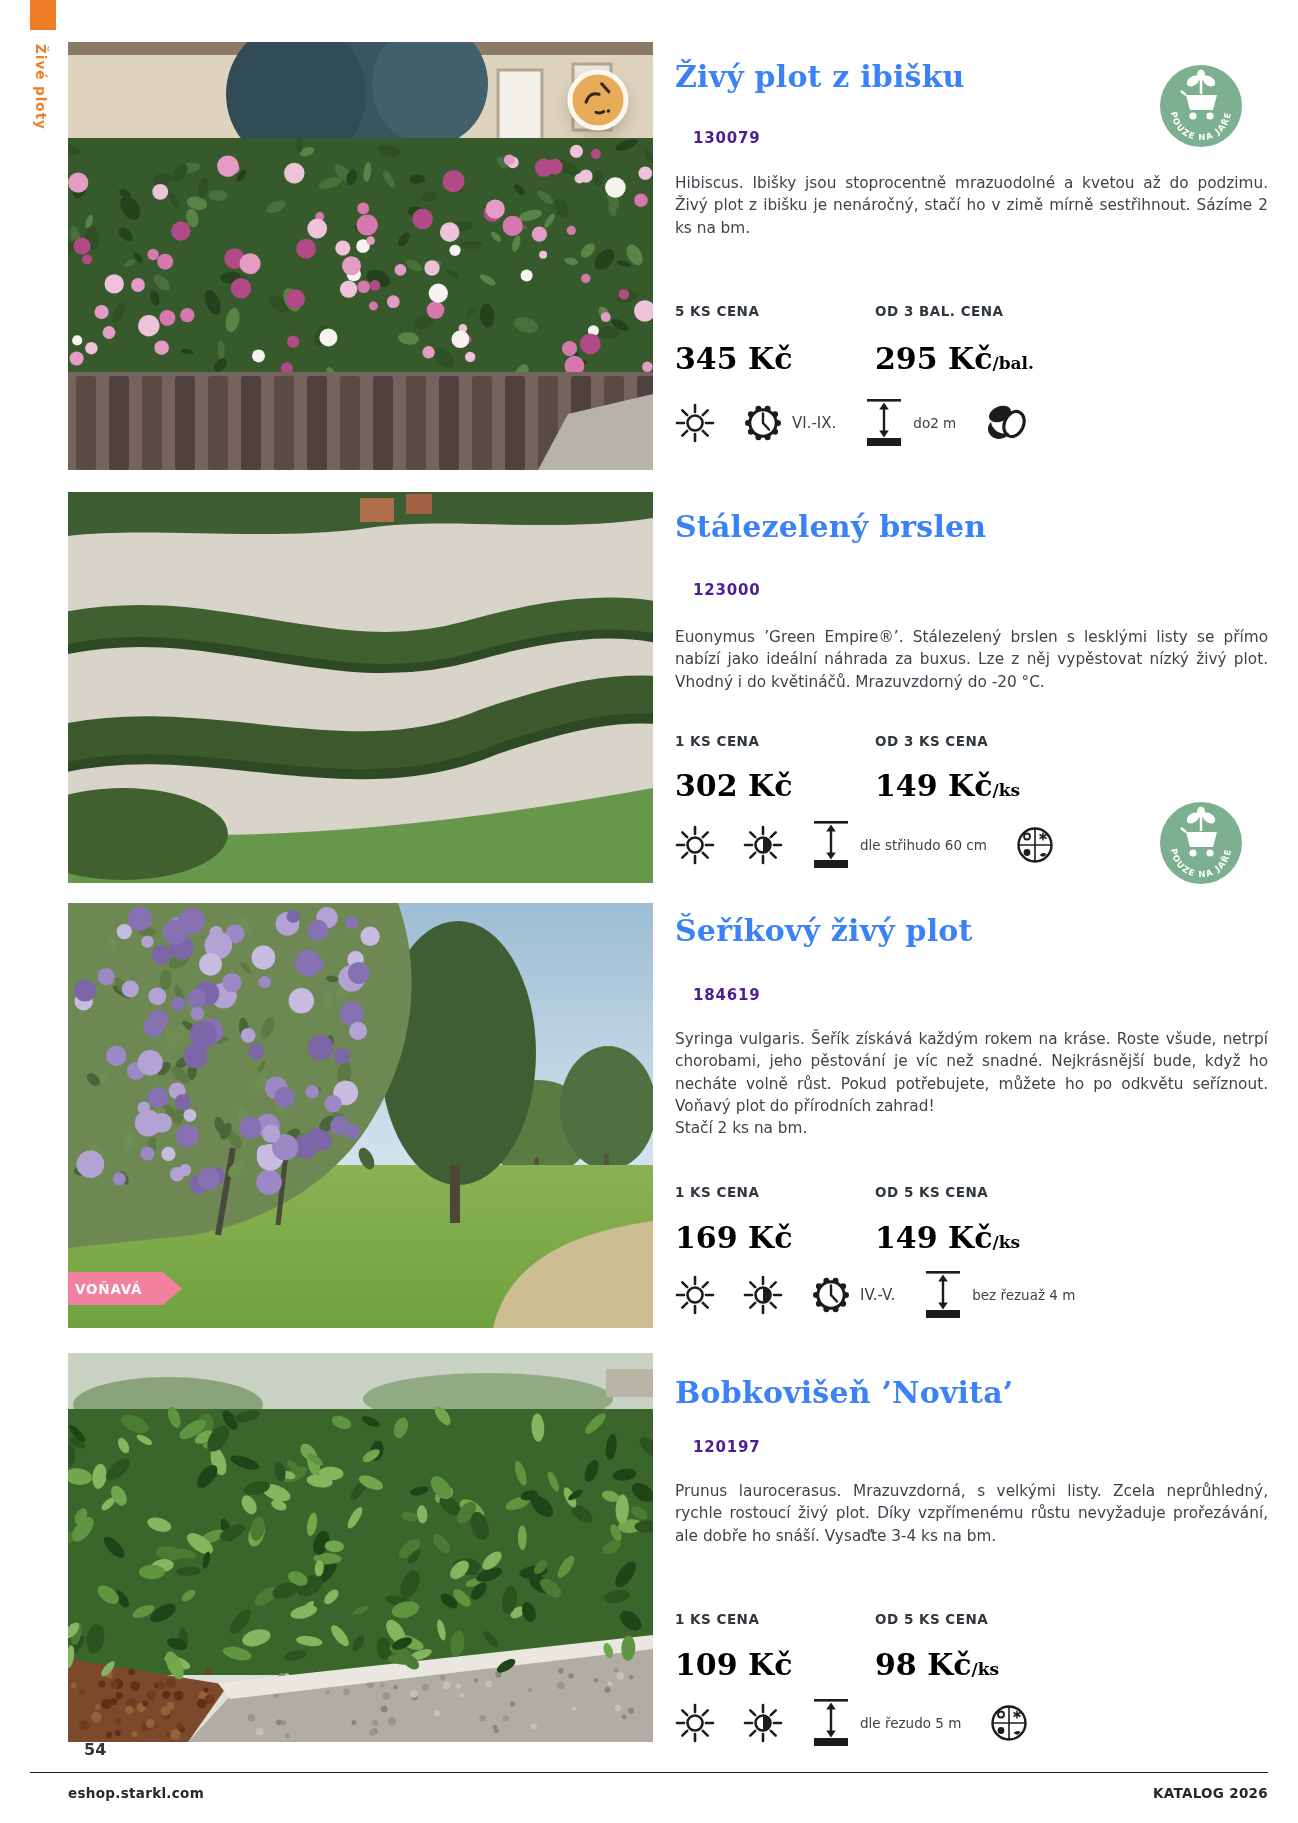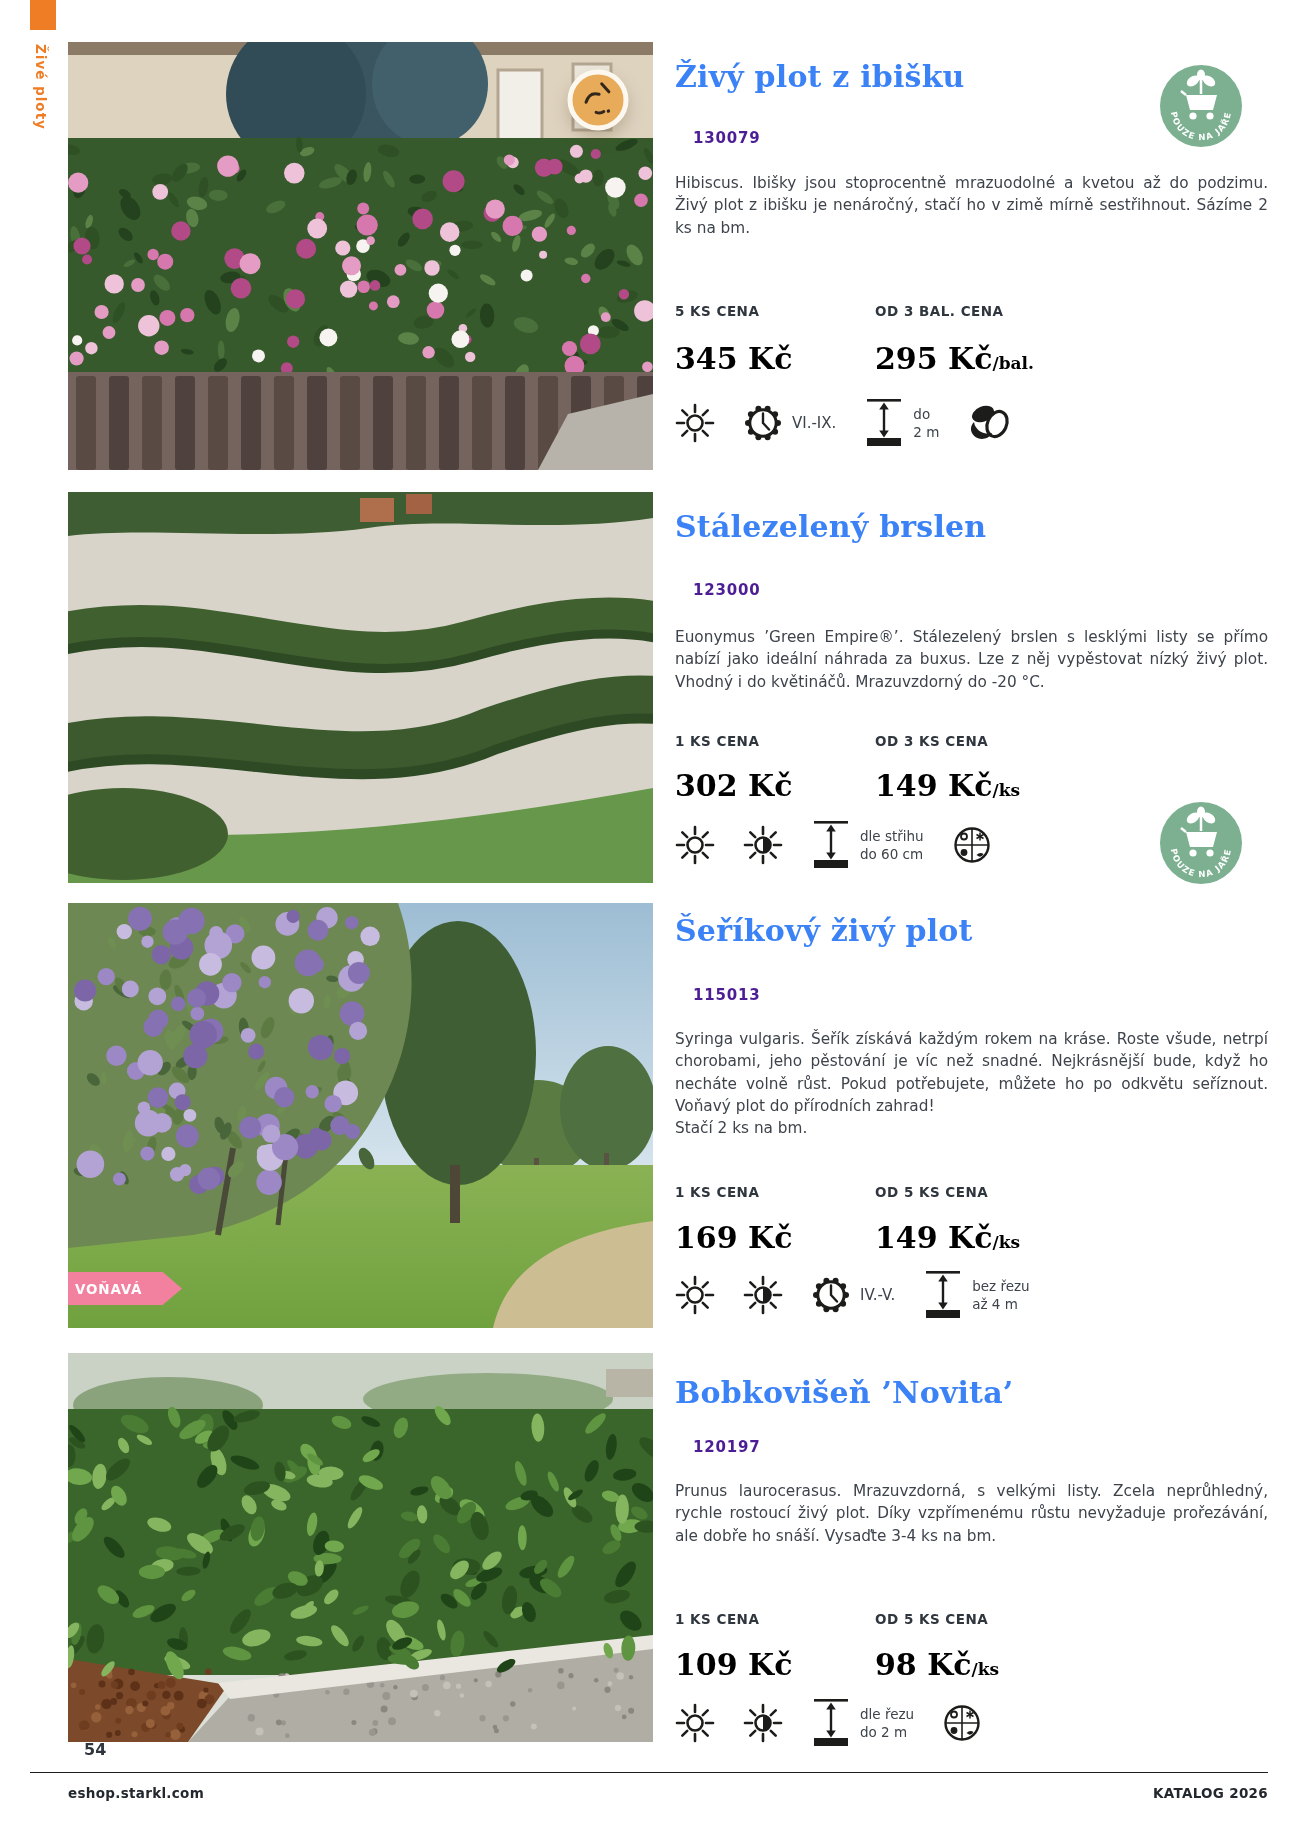--- a/index.html
+++ b/index.html
@@ -20,21 +20,21 @@
   
   .title{position:absolute;left:675px;margin:0;font-family:"DejaVu Serif","Liberation Serif",serif;font-weight:700;font-size:30px;line-height:1.12;color:#3b82f6;letter-spacing:.2px;}
   .code{position:absolute;left:693px;font-weight:700;font-size:15px;letter-spacing:.8px;color:#4c1d95;}
   .desc{position:absolute;left:675px;width:593px;margin:0;font-size:15.3px;line-height:22.3px;text-align:justify;white-space:pre-line;color:#3d434b;}
   .plabel{position:absolute;font-weight:700;font-size:13.5px;letter-spacing:.5px;color:#2f363e;}
   .pval{position:absolute;font-family:"DejaVu Serif","Liberation Serif",serif;font-weight:700;font-size:30px;color:#000000;white-space:nowrap;}
   .psuf{font-size:17px;margin-top:40px;}
   .icons{position:absolute;left:675px;display:flex;align-items:center;gap:28px;height:50px;}
   .igroup{display:flex;align-items:center;gap:9px;}
   .bloom{font-size:15px;color:#3d434b;}
-  .htxt{display:flex;flex-direction:column;font-size:13.5px;line-height:1.35;color:#3d434b;}
+  .htxt{display:flex;flex-direction:row;font-size:13.5px;line-height:1.35;color:#3d434b;}
   .ic40{width:40px;height:40px;}
   .icH{width:40px;height:48px;}
   .ic44{width:44px;height:40px;}
 
   
   .badge{position:absolute;left:1159px;width:84px;height:84px;}
   .sticker{position:absolute;left:498px;top:26px;width:64px;height:64px;filter:drop-shadow(0 8px 8px rgba(90,70,40,.25));}
   .ribbon{position:absolute;left:68px;top:1272px;width:114px;height:33px;background:#f2809f;clip-path:polygon(0 0,83% 0,100% 50%,83% 100%,0 100%);color:#fff;font-weight:700;font-size:13.5px;letter-spacing:.8px;display:flex;align-items:center;padding-left:7px;box-sizing:border-box;}
 
   
@@ -610,21 +610,21 @@
           <circle cx="148.1" cy="29.9" r="6.9" fill="#b3a2d4"></circle>
           <circle cx="121.9" cy="212.3" r="6.4" fill="#c7bce0"></circle>
           <circle cx="80.1" cy="220.1" r="13.3" fill="#b3a2d4"></circle>
         </g>
     </svg>
   </div>
   <div class="ribbon">
       <span>VOŇAVÁ</span>
     </div>
   <h2 class="title" style="top:914px">Šeříkový živý plot</h2>
-  <div class="code" style="top:986px">115013</div>
+  <div class="code" style="top:986px">184619</div>
   <p class="desc" style="top:1028px">Syringa vulgaris. Šeřík získává každým rokem na kráse. Roste všude, netrpí chorobami, jeho pěstování je víc než snadné. Nejkrásnější bude, když ho necháte volně růst. Pokud potřebujete, můžete ho po odkvětu seříznout. Voňavý plot do přírodních zahrad!
 Stačí 2 ks na bm.</p>
   <div class="plabel" style="left:675px;top:1184px">1 KS CENA</div>
   <div class="plabel" style="left:875px;top:1184px">OD 5 KS CENA</div>
   <div class="pval" style="left:675px;top:1220px"><span>169 Kč</span><span class="psuf"></span></div>
   <div class="pval" style="left:875px;top:1220px"><span>149 Kč</span><span class="psuf">/ks</span></div>
   <div class="icons" style="top:1270px">
     <svg class="ic40">
         <use href="#i-sun"></use>
       </svg>
@@ -969,21 +969,21 @@
       </svg>
     <svg class="ic40">
         <use href="#i-halfsun"></use>
       </svg>
     <span class="igroup">
       <svg class="icH">
           <use href="#i-height"></use>
         </svg>
       <span class="htxt">
         <span>dle řezu</span>
-          <span>do 2 m</span>
+          <span>do 5 m</span>
       </span>
     </span>
     <svg class="ic40">
         <use href="#i-seasons"></use>
       </svg>
   </div>
 </section>
 
 <div class="pagenum">54</div>
 <div class="footrule"></div>

